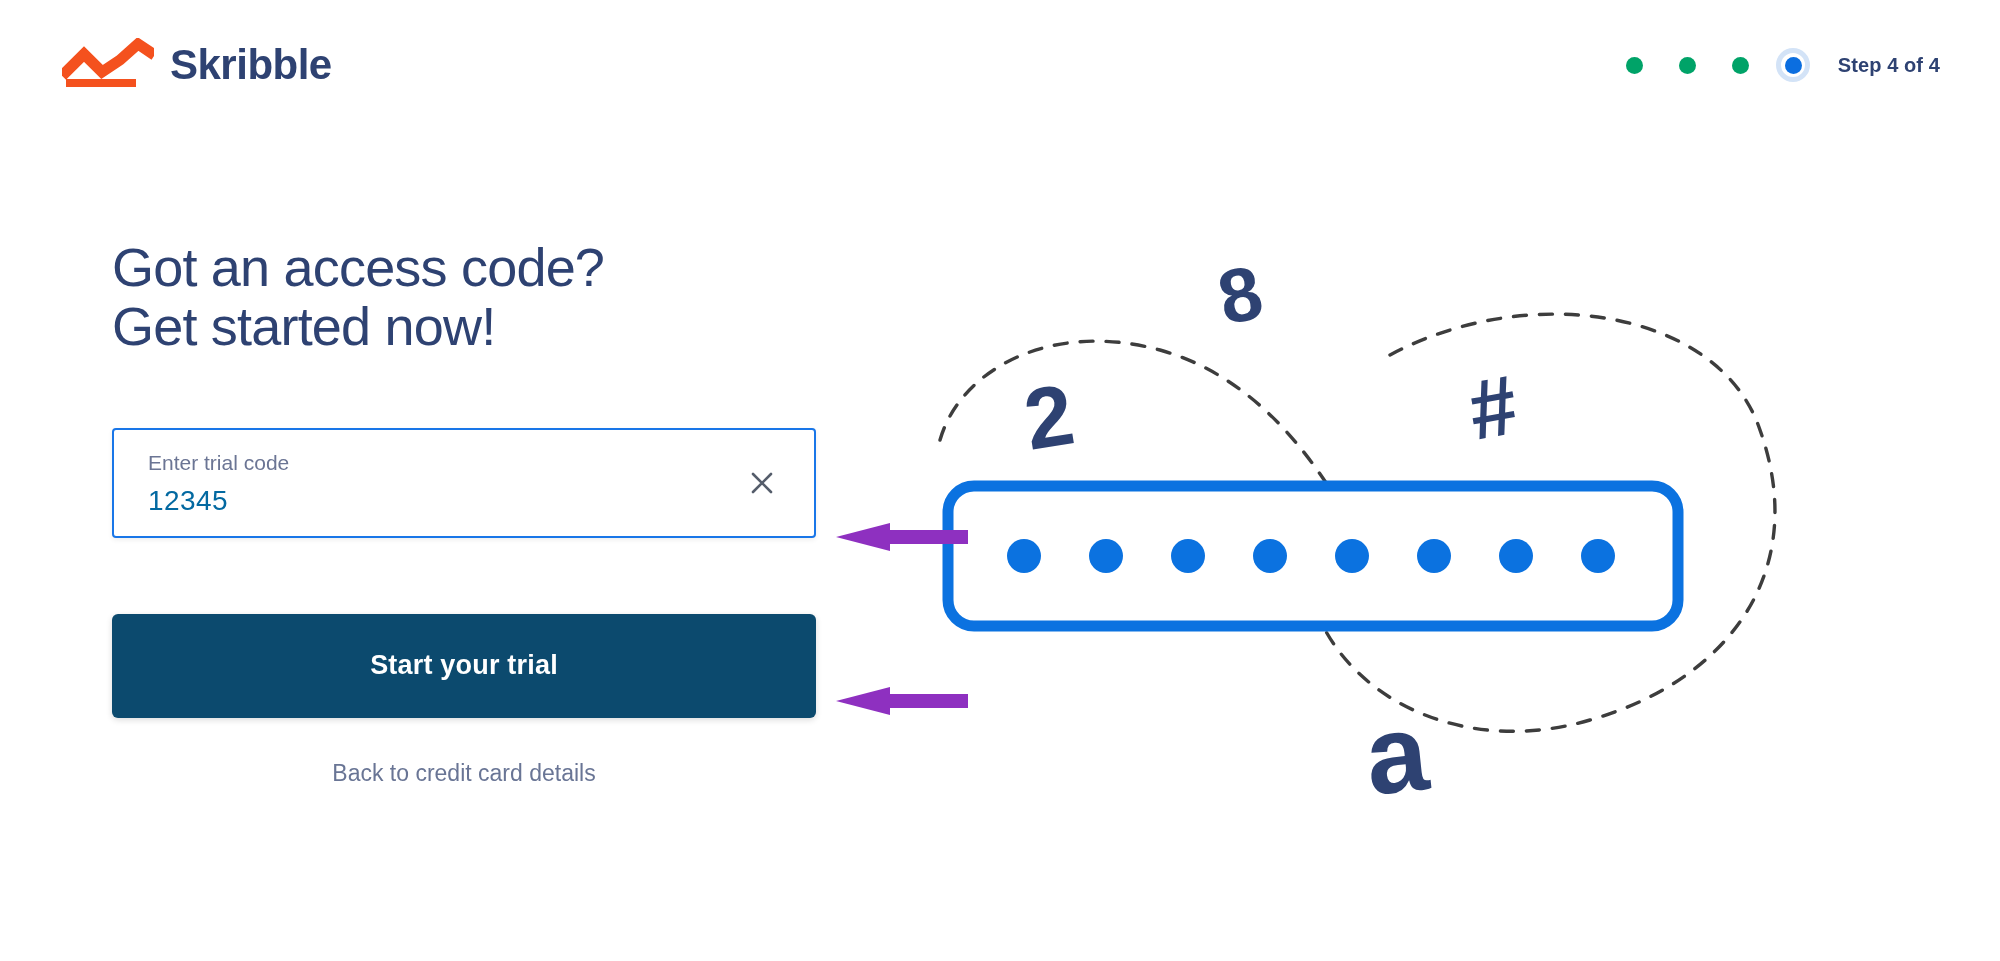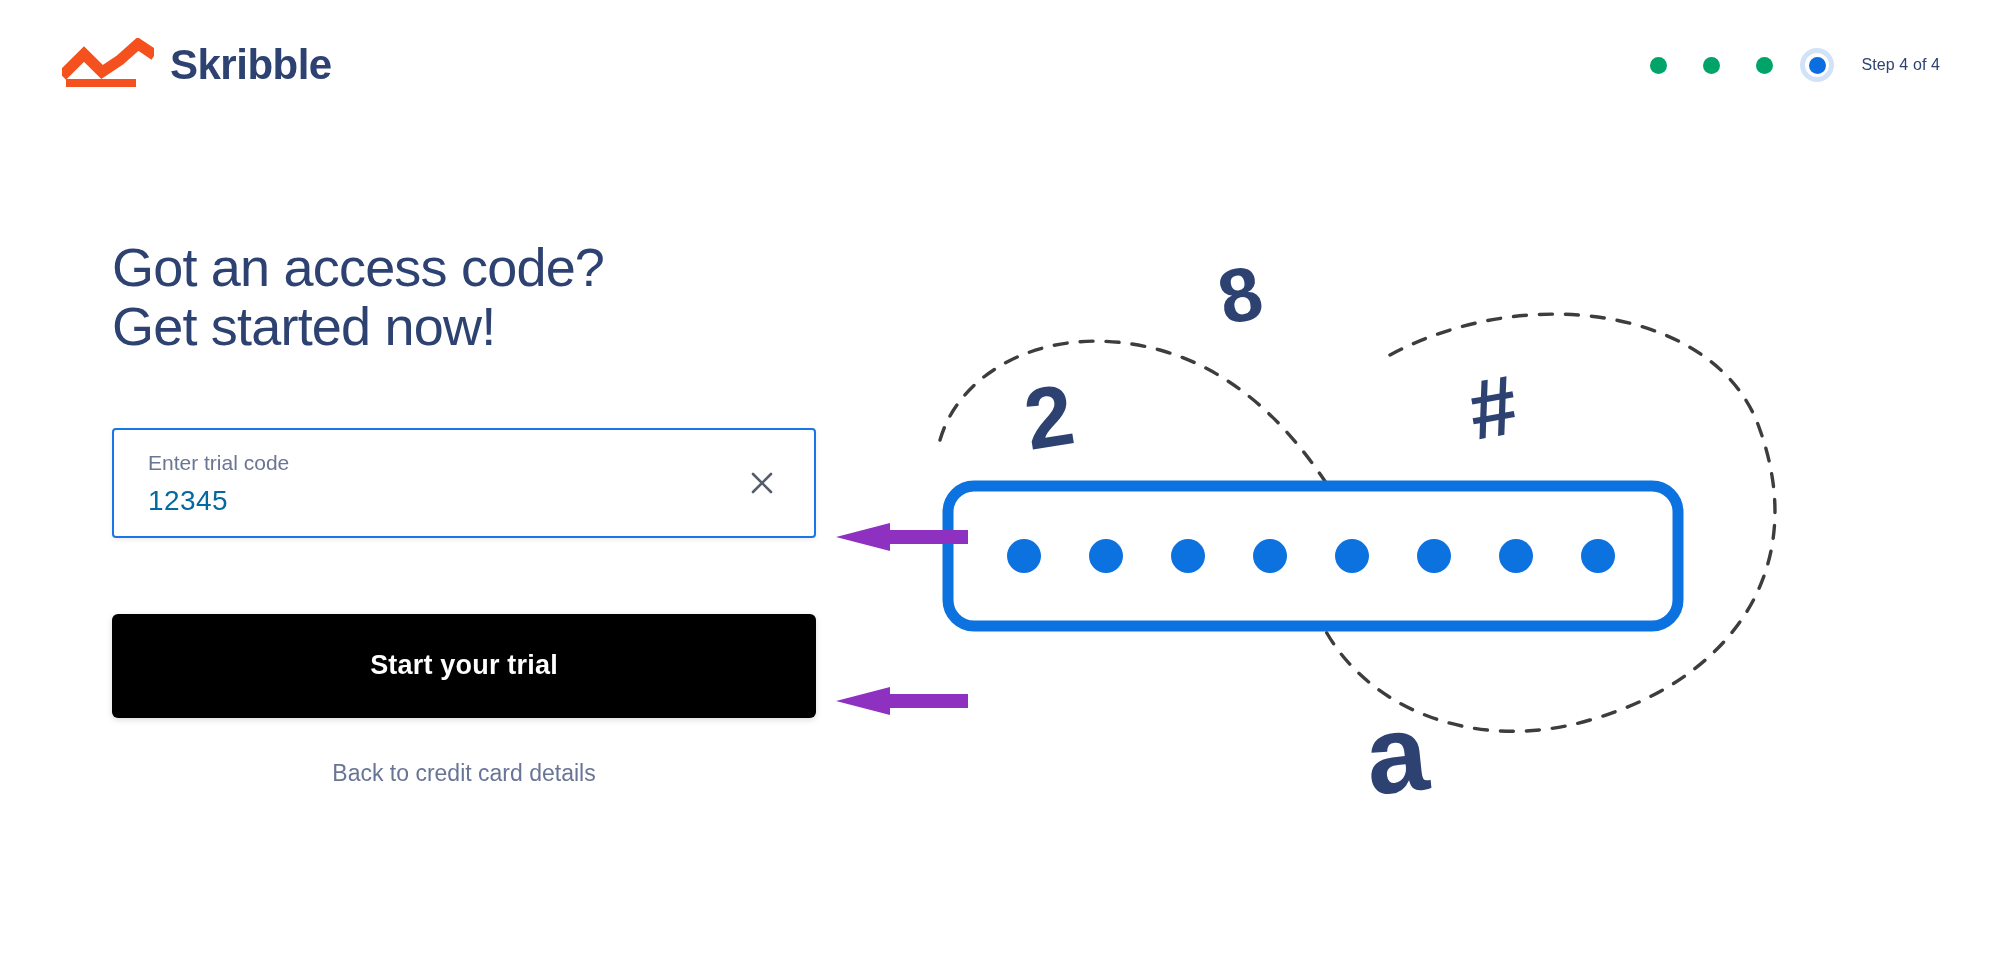--- a/index.html
+++ b/index.html
@@ -64,22 +64,22 @@
     content: "";
     position: absolute;
     left: 50%; top: 50%;
     width: 34px; height: 34px;
     margin-left: -17px; margin-top: -17px;
     border-radius: 50%;
     border: 5px solid #d3e3f7;
     box-sizing: border-box;
   }
   .step-label {
-    font-size: 16px;
-    font-weight: normal;
+    font-size: 20px;
+    font-weight: bold;
     color: #2e4272;
     white-space: nowrap;
     letter-spacing: 0.1px;
   }
 
   
   .left-col {
     position: absolute;
     left: 112px;
     top: 238px;
@@ -130,21 +130,21 @@
     width: 32px;
     height: 32px;
     cursor: pointer;
   }
 
   .cta {
     display: block;
     width: 100%;
     margin-top: 76px;
     height: 104px;
-    background: #000000;
+    background: #0c4a6e;
     border: none;
     border-radius: 6px;
     color: #ffffff;
     font-family: "Liberation Sans", sans-serif;
     font-size: 27px;
     font-weight: bold;
     letter-spacing: 0.2px;
     cursor: pointer;
     box-shadow: 0 2px 6px rgba(0,0,0,0.14);
   }

